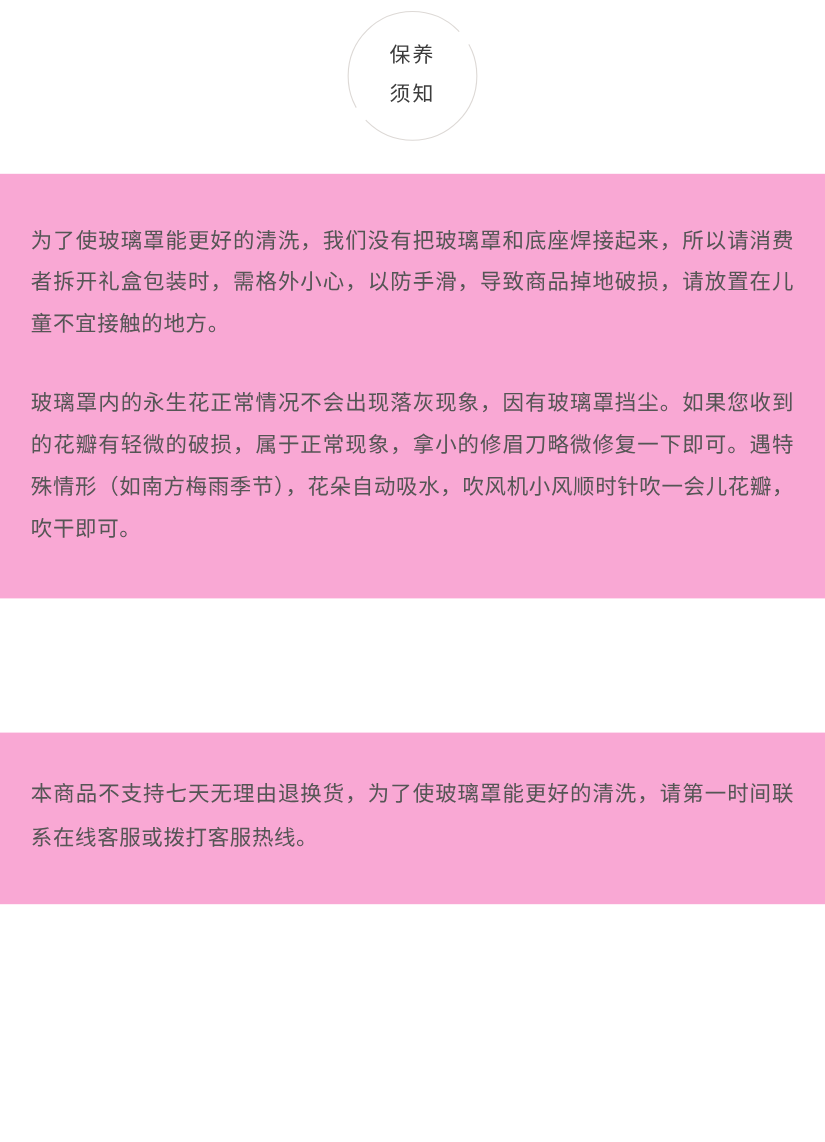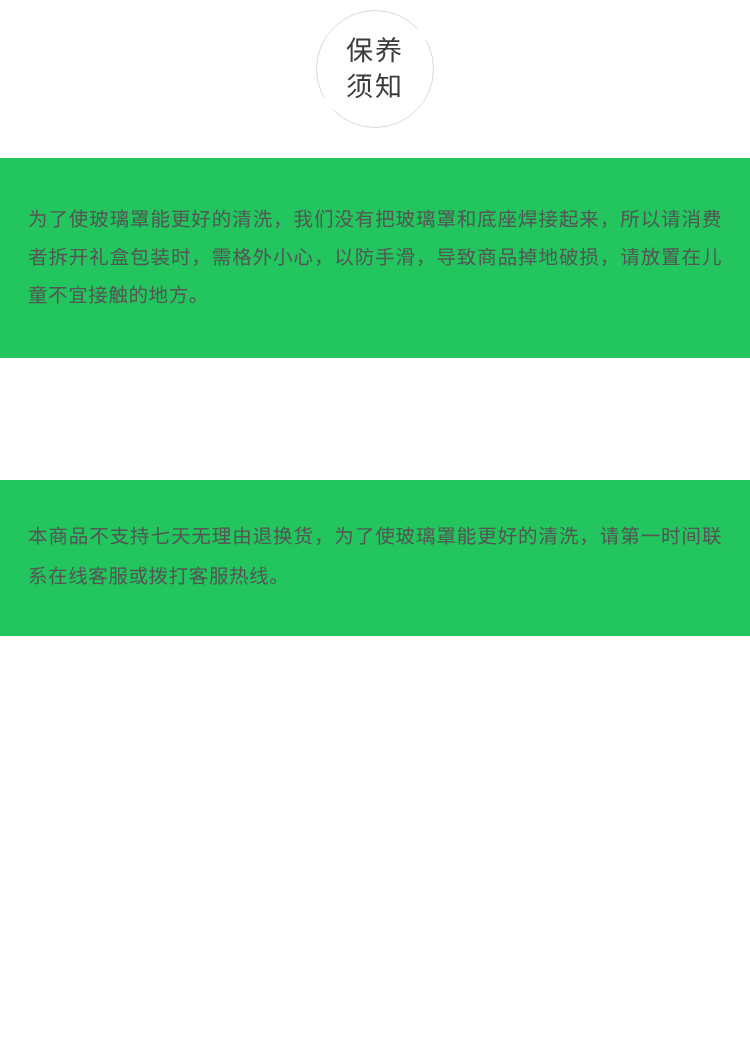--- a/index.html
+++ b/index.html
@@ -62,32 +62,32 @@
     transform: rotate(-48deg);
   }
   .ring-gap.gap-bl {
     bottom: 14px;
     left: -4px;
     transform: rotate(-48deg);
   }
   .heading-text {
     position: relative;
     z-index: 2;
-    font-size: 27px;
+    font-size: 19px;
     line-height: 36px;
     letter-spacing: 2px;
     color: #3c3c3c;
     text-align: center;
     font-weight: 400;
     font-family: "Liberation Serif", "DejaVu Serif", serif;
   }
 
   
   .panel {
-    background: #22c55e;
+    background: #f9a8d4;
     box-sizing: border-box;
     padding: 40px 28px 38px 28px;
   }
   .panel p {
     margin: 0;
     font-size: 19.5px;
     line-height: 38px;
     color: #555555;
     letter-spacing: 0.6px;
     text-align: justify;
@@ -122,20 +122,21 @@
         <div>保养</div>
         <div>须知</div>
       </div>
     </div>
   </div>
 
   <div class="after-heading-gap"></div>
 
   <section class="panel panel-care">
     <p>为了使玻璃罩能更好的清洗，我们没有把玻璃罩和底座焊接起来，所以请消费者拆开礼盒包装时，需格外小心，以防手滑，导致商品掉地破损，请放置在儿童不宜接触的地方。</p>
+    <p>玻璃罩内的永生花正常情况不会出现落灰现象，因有玻璃罩挡尘。如果您收到的花瓣有轻微的破损，属于正常现象，拿小的修眉刀略微修复一下即可。遇特殊情形（如南方梅雨季节），花朵自动吸水，吹风机小风顺时针吹一会儿花瓣，吹干即可。</p>
   </section>
 
   <div class="mid-space"></div>
 
 
   <div class="after-service-heading-gap"></div>
 
   <section class="panel panel-service">
     <p>本商品不支持七天无理由退换货，为了使玻璃罩能更好的清洗，请第一时间联系在线客服或拨打客服热线。</p>
   </section>

